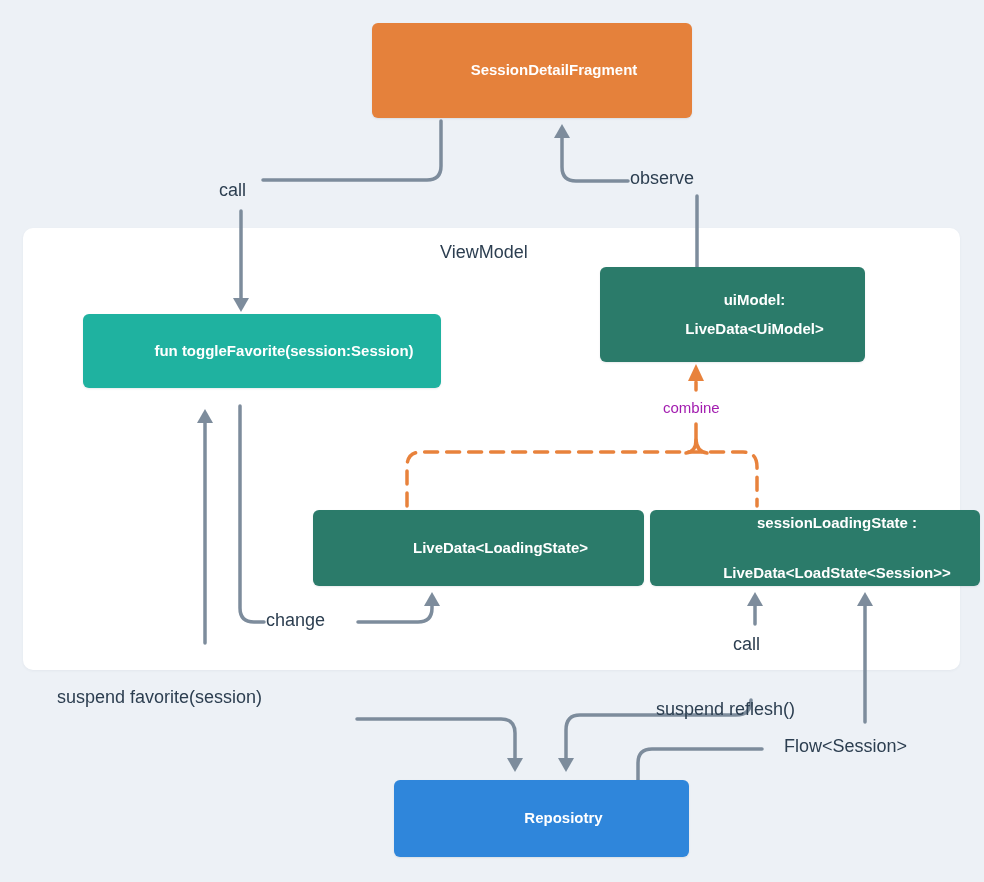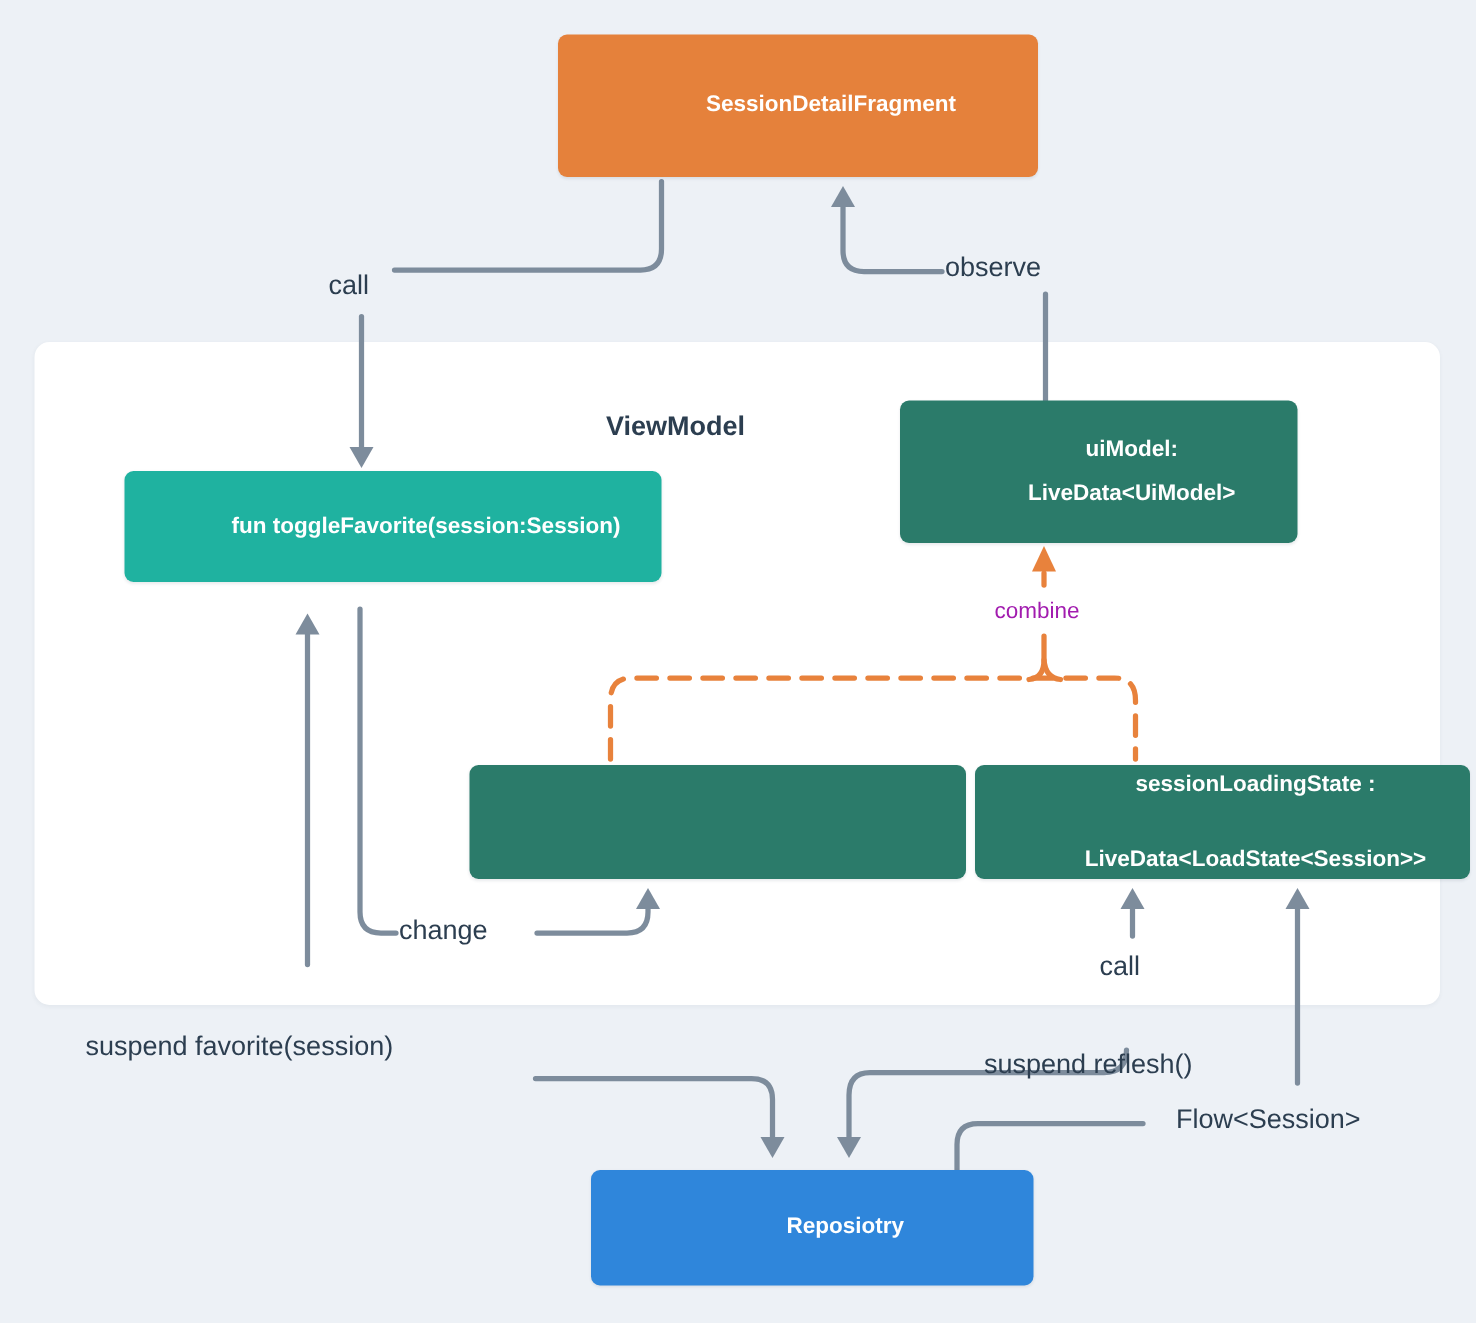--- a/index.html
+++ b/index.html
@@ -23,21 +23,21 @@
         box-shadow:0 1px 2px rgba(44,62,80,0.10);padding-left:44px;}
   .node.fragment{left:372px;top:23px;width:276px;height:95px;background:var(--orange_node);}
   .node.toggle{left:83px;top:314px;width:314px;height:74px;background:var(--teal_node);}
   .node.uimodel{left:600px;top:267px;width:221px;height:95px;background:var(--green_node);}
   .node.favload{left:313px;top:510px;width:287px;height:76px;background:var(--green_node);}
   .node.sesload{left:650px;top:510px;width:286px;height:76px;background:var(--green_node);gap:21px;}
   .node.repo{left:394px;top:780px;width:251px;height:77px;background:var(--blue_node);}
   .lbl{position:absolute;color:var(--label);font-size:18px;line-height:1.1;white-space:nowrap;}
   .lbl.call-top{left:219px;top:181px;}
   .lbl.observe{left:630px;top:169px;}
-  .lbl.viewmodel-title{left:404px;top:243px;font-weight:700;margin-top:32px;}
+  .lbl.viewmodel-title{left:440px;top:243px;font-weight:400;}
   .lbl.combine{left:663px;top:400px;font-size:15px;color:#a21caf;}
   .lbl.change{left:266px;top:611px;}
   .lbl.call-bottom{left:733px;top:635px;}
   .lbl.suspend-favorite{left:57px;top:688px;}
   .lbl.suspend-reflesh{left:656px;top:700px;}
   .lbl.flow-session{left:784px;top:737px;}
 </style>
 </head>
 <body>
 
@@ -97,20 +97,21 @@
   <div class="node toggle">
     <span>fun toggleFavorite(session:Session)</span>
   </div>
 
   <div class="node uimodel">
     <span>uiModel:</span>
     <span>LiveData&lt;UiModel&gt;</span>
   </div>
 
   <div class="node favload">
+    <span>LiveData&lt;LoadingState&gt;</span>
   </div>
 
   <div class="node sesload">
     <span>sessionLoadingState :</span>
     <span>LiveData&lt;LoadState&lt;Session&gt;&gt;</span>
   </div>
 
   <div class="node repo">
     <span>Reposiotry</span>
   </div>

